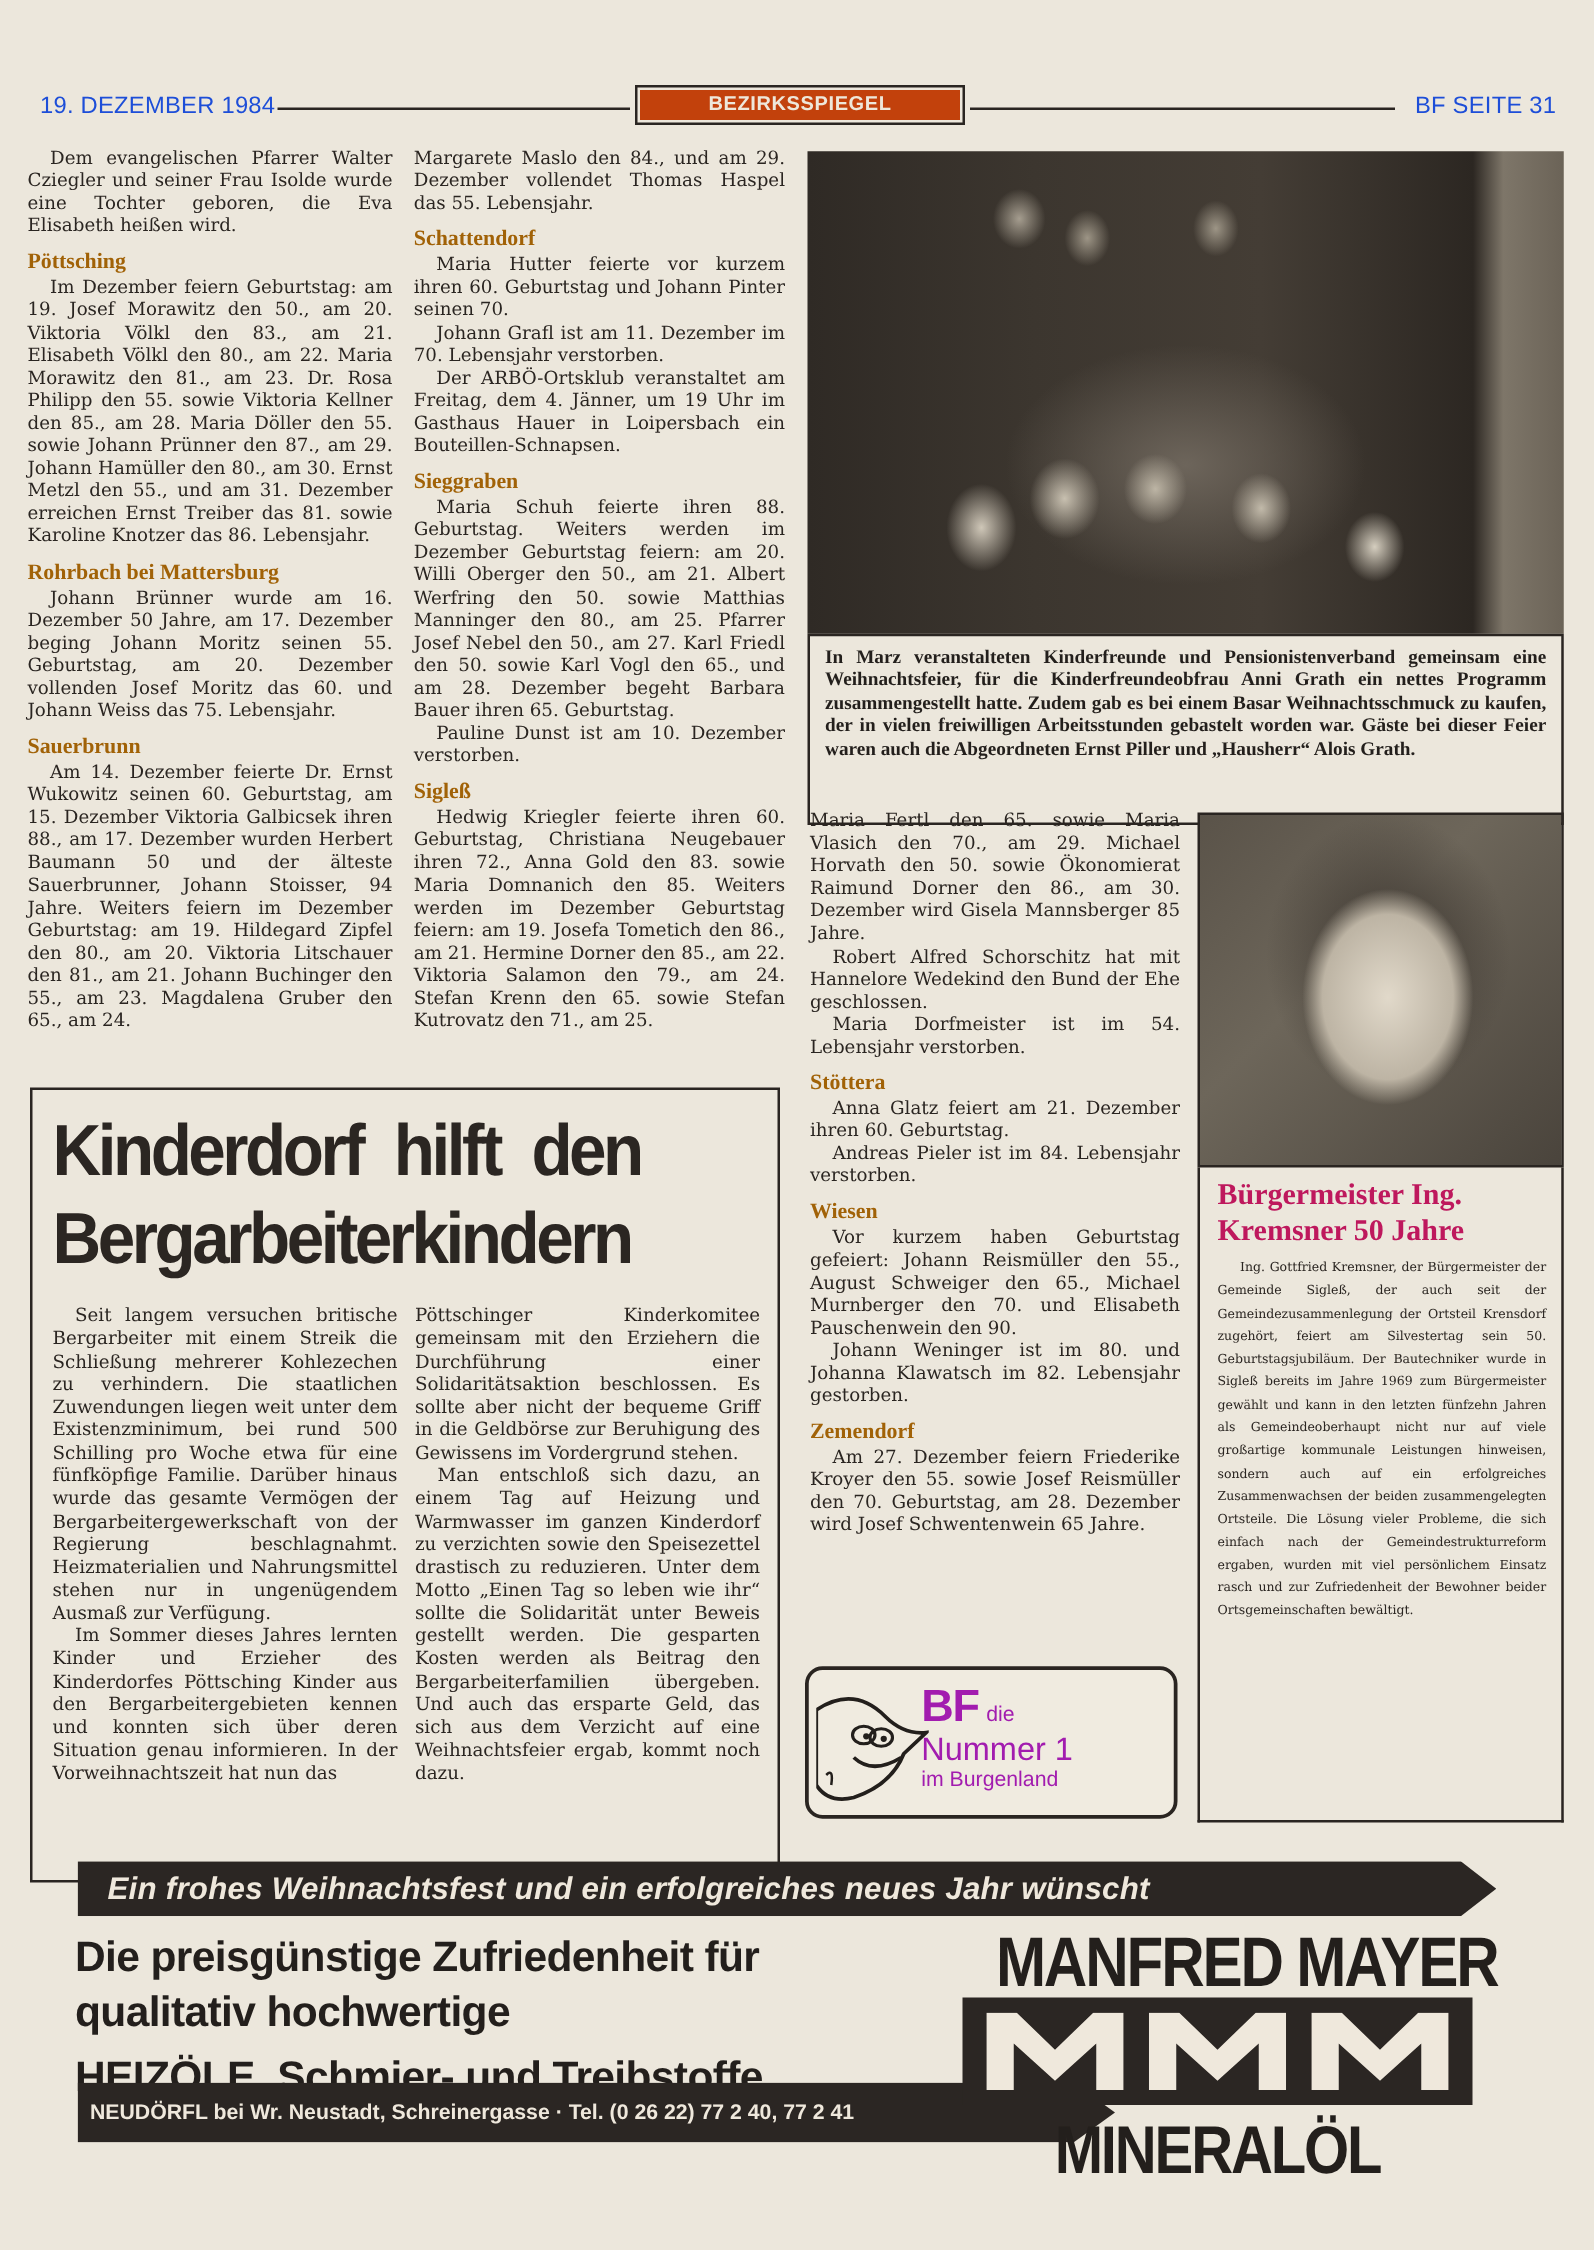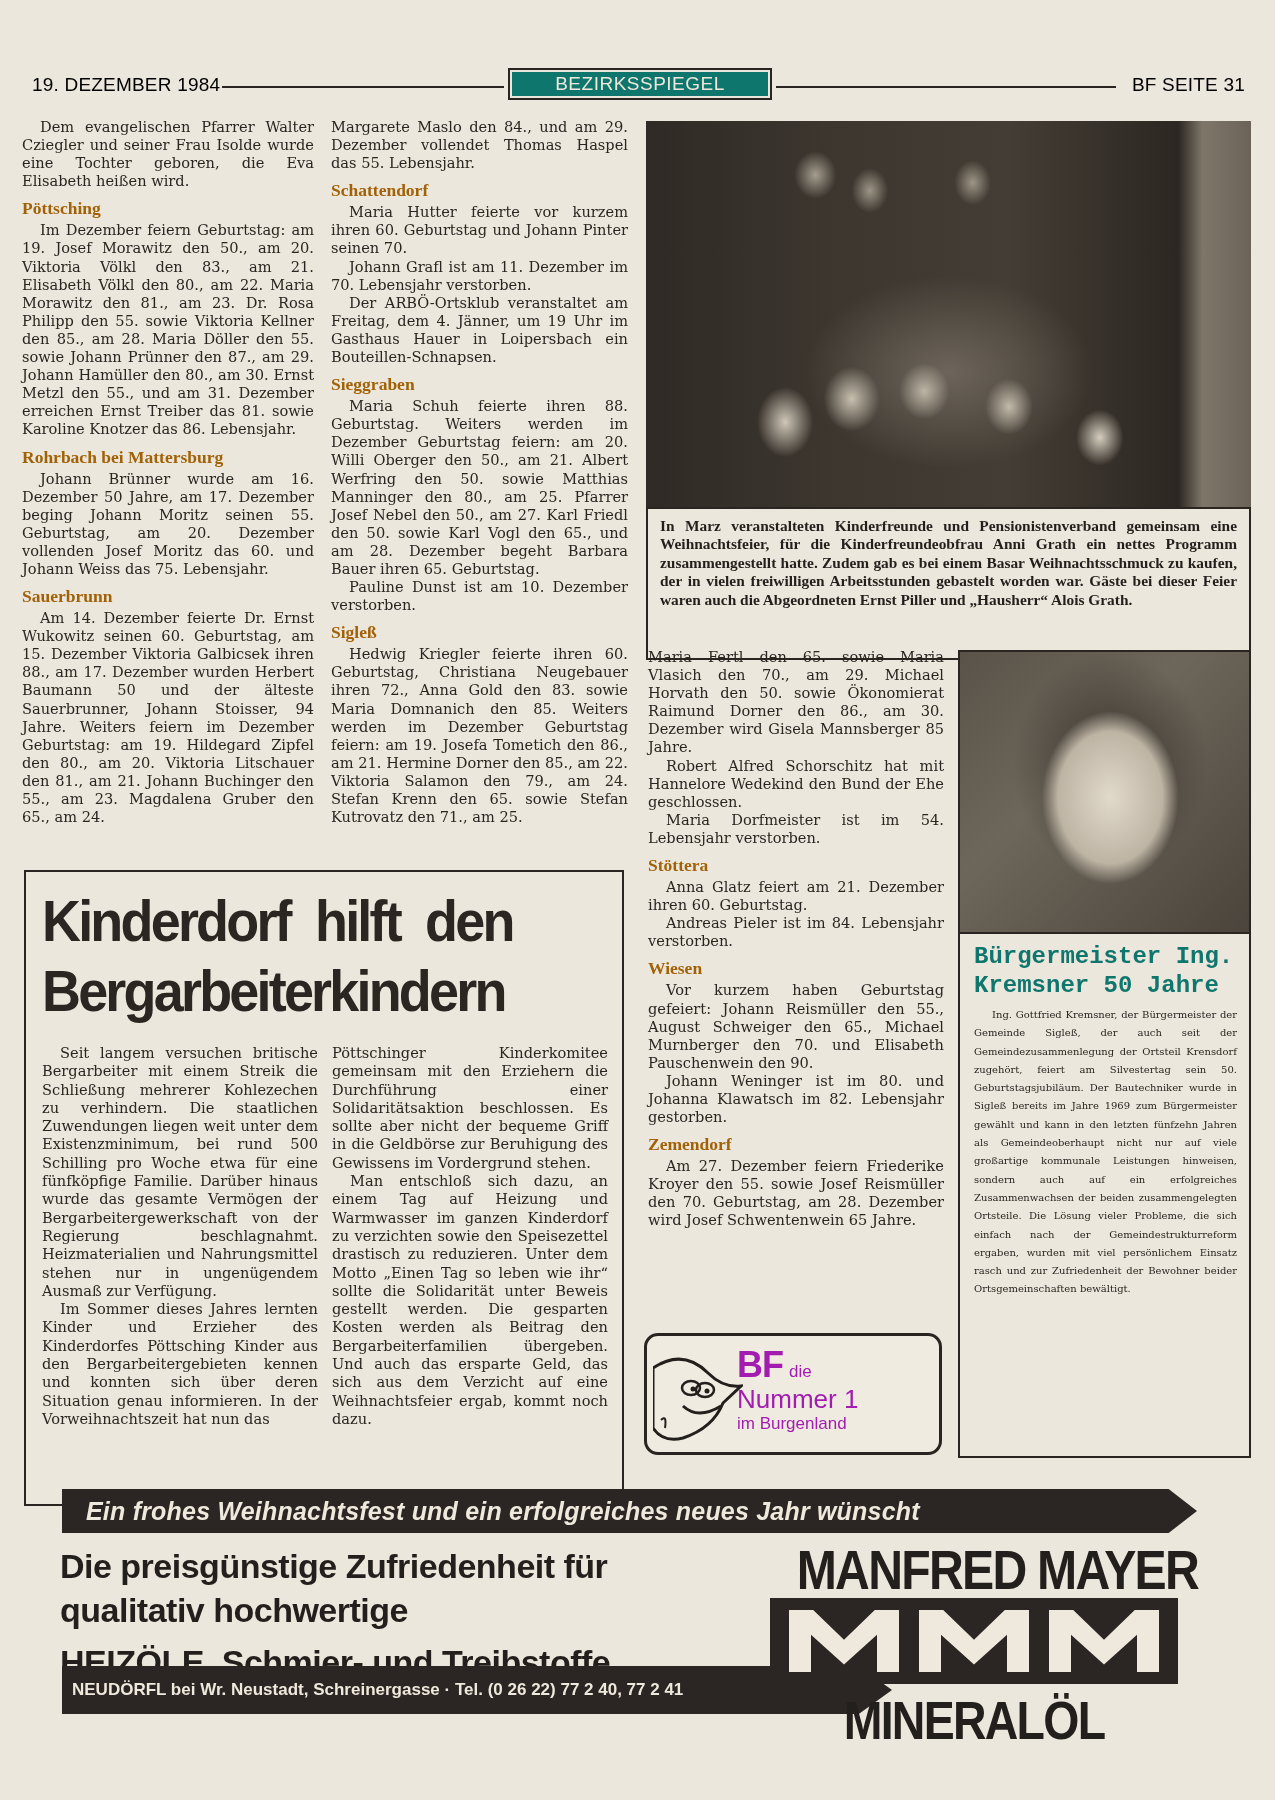--- a/index.html
+++ b/index.html
@@ -5,33 +5,33 @@
   html, body { margin: 0; padding: 0; }
   body {
     width: 1275px; height: 1800px; position: relative; overflow: hidden;
     background: #ece7dc;
     color: #2a2521;
     font-family: "DejaVu Serif", serif;
   }
   .abs { position: absolute; }
   
   .hdr-date, .hdr-page {
-    font-family: "Liberation Sans", sans-serif; font-size: 19px; color: #000000;
+    font-family: "Liberation Sans", sans-serif; font-size: 19px; color: #1d4ed8;
     letter-spacing: 0.2px; top: 74px;
   }
   .hdr-date { left: 32px; }
   .hdr-page { right: 30px; }
   .hdr-line { height: 2px; background: #2a2521; top: 86px; }
   .hdr-badge {
     left: 508px; top: 68px; width: 264px; height: 32px;
     border: 2px solid #2a2521; padding: 2px; box-sizing: border-box;
   }
   .hdr-badge-inner {
-    width: 100%; height: 100%; background: #0f766e; color: #eee7da;
-    font-family: "Liberation Sans", sans-serif; font-weight: normal; font-size: 19px;
+    width: 100%; height: 100%; background: #c2410c; color: #eee7da;
+    font-family: "Liberation Sans", sans-serif; font-weight: bold; font-size: 16px;
     display: flex; align-items: center; justify-content: center; letter-spacing: 0.5px;
   }
   
   .col { font-size: 14.6px; line-height: 18.1px; text-align: justify; hyphens: manual; }
   .col p { margin: 0; text-indent: 18px; }
   .col p.noindent { text-indent: 0; }
   .col h3 {
     font-family: Liberation Serif, serif; font-weight: bold;
     font-size: 17.5px; margin: 8px 0 3px 0; line-height: 20px; color: #a16207;
   }
@@ -66,22 +66,22 @@
     background:
       radial-gradient(ellipse 95px 120px at 52% 52%, #e1d9ca 0%, #bdb4a4 55%, transparent 72%),
       radial-gradient(ellipse 130px 150px at 52% 40%, #3a342e 0%, transparent 75%),
       linear-gradient(135deg, #5a5349 0%, #6d665a 40%, #4a443c 100%);
   }
   .kremsner-box {
     left: 958px; top: 934px; width: 293px; height: 524px; box-sizing: border-box;
     border: 2px solid #2a2521; border-top: none; padding: 8px 12px 0 14px;
   }
   .kremsner-title {
-    font-family: Liberation Mono, monospace; font-weight: bold; font-size: 24px;
-    line-height: 29px; margin: 0 0 6px 0; color: #0f766e;
+    font-family: Liberation Serif, serif; font-weight: bold; font-size: 24px;
+    line-height: 29px; margin: 0 0 6px 0; color: #be185d;
   }
   .kremsner-body { font-size: 10px; line-height: 18.3px; text-align: justify; }
   .kremsner-body p { margin: 0; text-indent: 18px; }
   
   .kd-box {
     left: 24px; top: 870px; width: 600px; height: 636px; box-sizing: border-box;
     border: 2px solid #2a2521;
   }
   .kd-headline {
     position: absolute; left: 16px; top: 14px; width: 570px;

